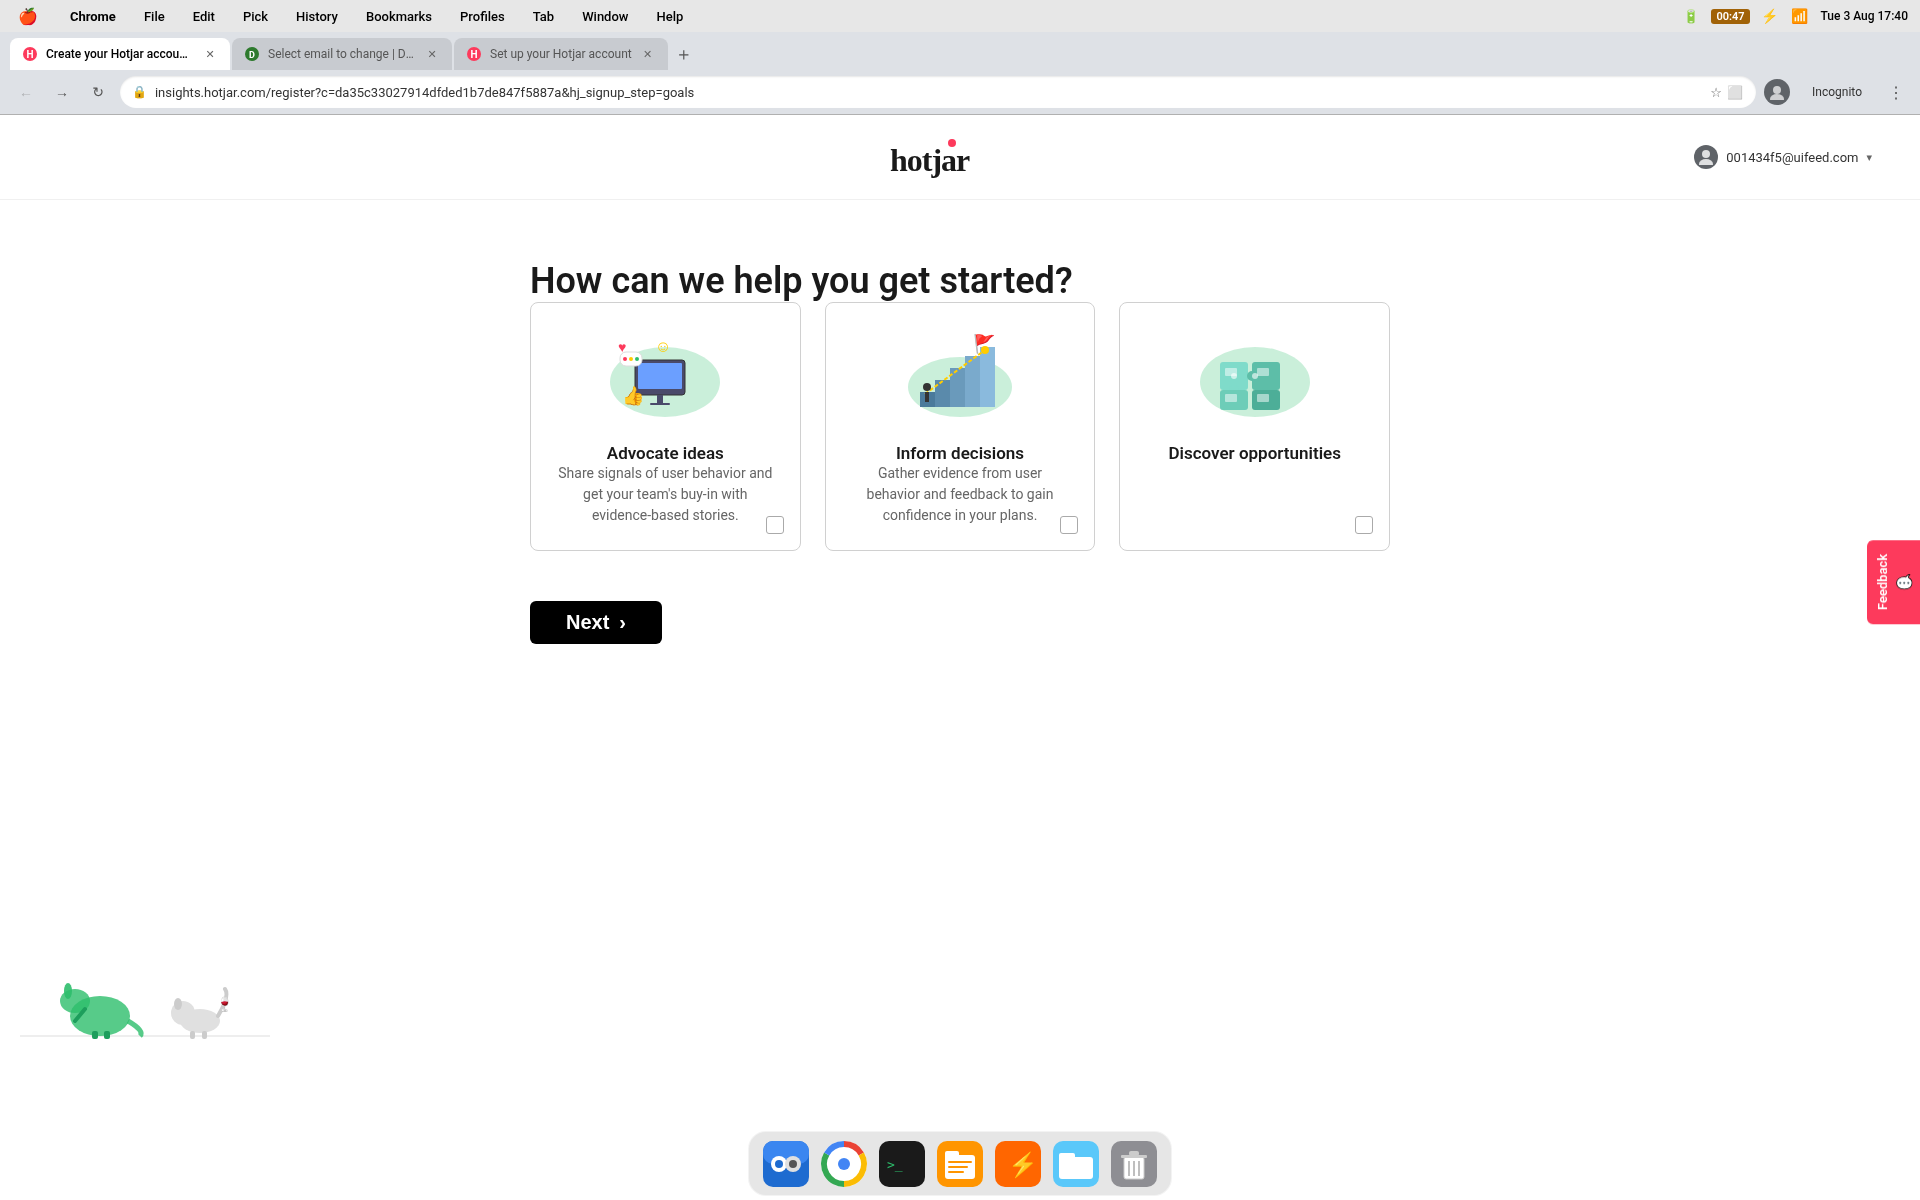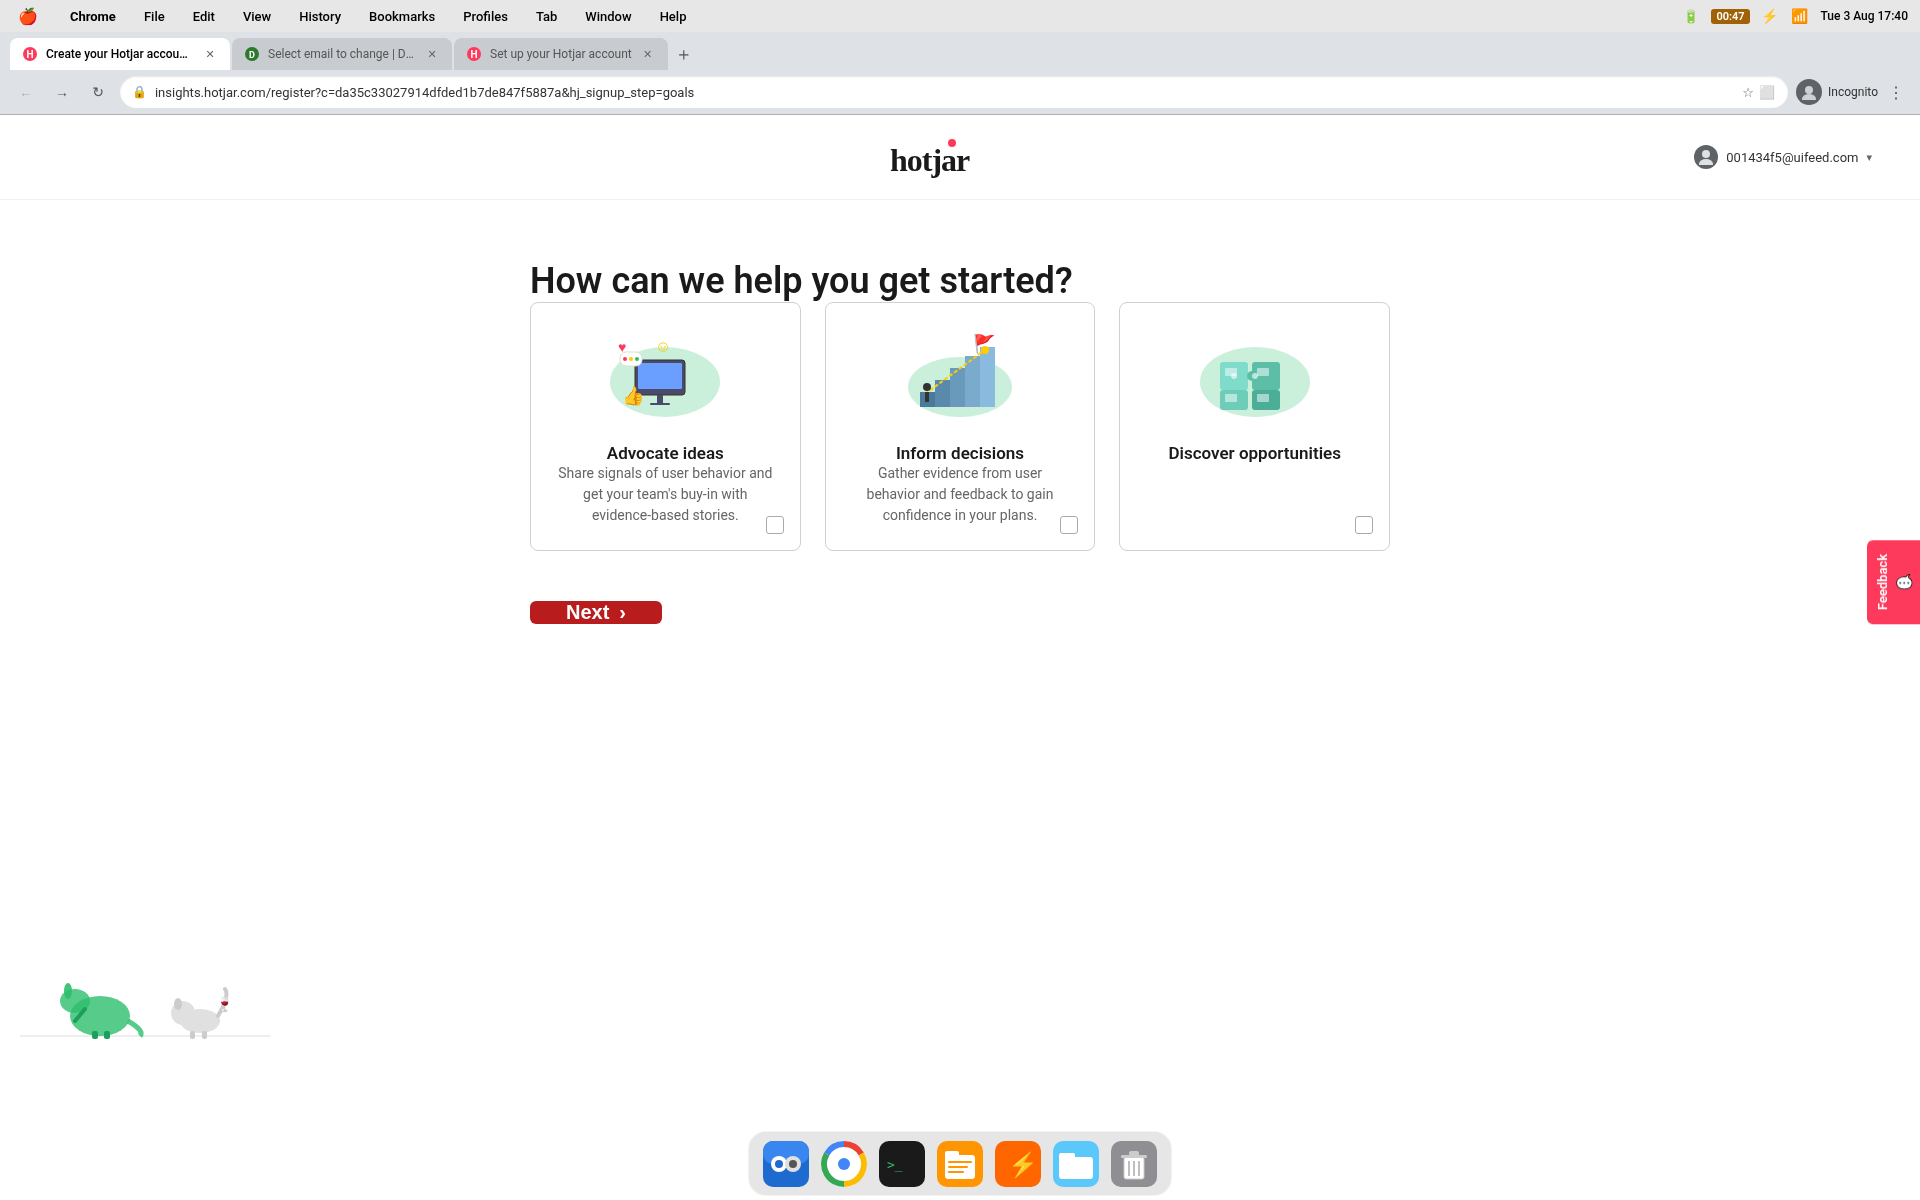--- a/index.html
+++ b/index.html
@@ -194,21 +194,21 @@
 
     .url-icon {
       font-size: 13px;
       color: #666;
       cursor: pointer;
     }
 
     .browser-right-icons {
       display: flex;
       align-items: center;
-      gap: 6px;
+      gap: 22px;
     }
 
     .incognito-avatar {
       width: 26px;
       height: 26px;
       border-radius: 50%;
       background: #5f6368;
       display: flex;
       align-items: center;
       justify-content: center;
@@ -345,24 +345,24 @@
       border: 1.5px solid #aaa;
       border-radius: 3px;
       background: #fff;
     }
 
     
     .next-button {
       display: flex;
       align-items: center;
       gap: 10px;
-      background: #b91c1c;
+      background: #000000;
       color: white;
       border: none;
-      padding: 0 36px;
+      padding: 10px 36px;
       border-radius: 6px;
       font-size: 20px;
       font-weight: 600;
       cursor: pointer;
       transition: background 0.2s;
     }
 
     .next-arrow {
       font-size: 20px;
     }
@@ -430,21 +430,21 @@
     }
   </style>
 </head>
 <body>
 
 <div class="menu-bar">
   <span class="menu-bar-item menu-bar-apple">🍎</span>
   <span class="menu-bar-item bold">Chrome</span>
   <span class="menu-bar-item">File</span>
   <span class="menu-bar-item">Edit</span>
-  <span class="menu-bar-item">View</span>
+  <span class="menu-bar-item">Pick</span>
   <span class="menu-bar-item">History</span>
   <span class="menu-bar-item">Bookmarks</span>
   <span class="menu-bar-item">Profiles</span>
   <span class="menu-bar-item">Tab</span>
   <span class="menu-bar-item">Window</span>
   <span class="menu-bar-item">Help</span>
   <div class="menu-bar-right">
     <span style="font-size:13px;">🔋</span>
     <span class="battery-indicator">00:47</span>
     <span style="font-size:14px;">⚡</span>

